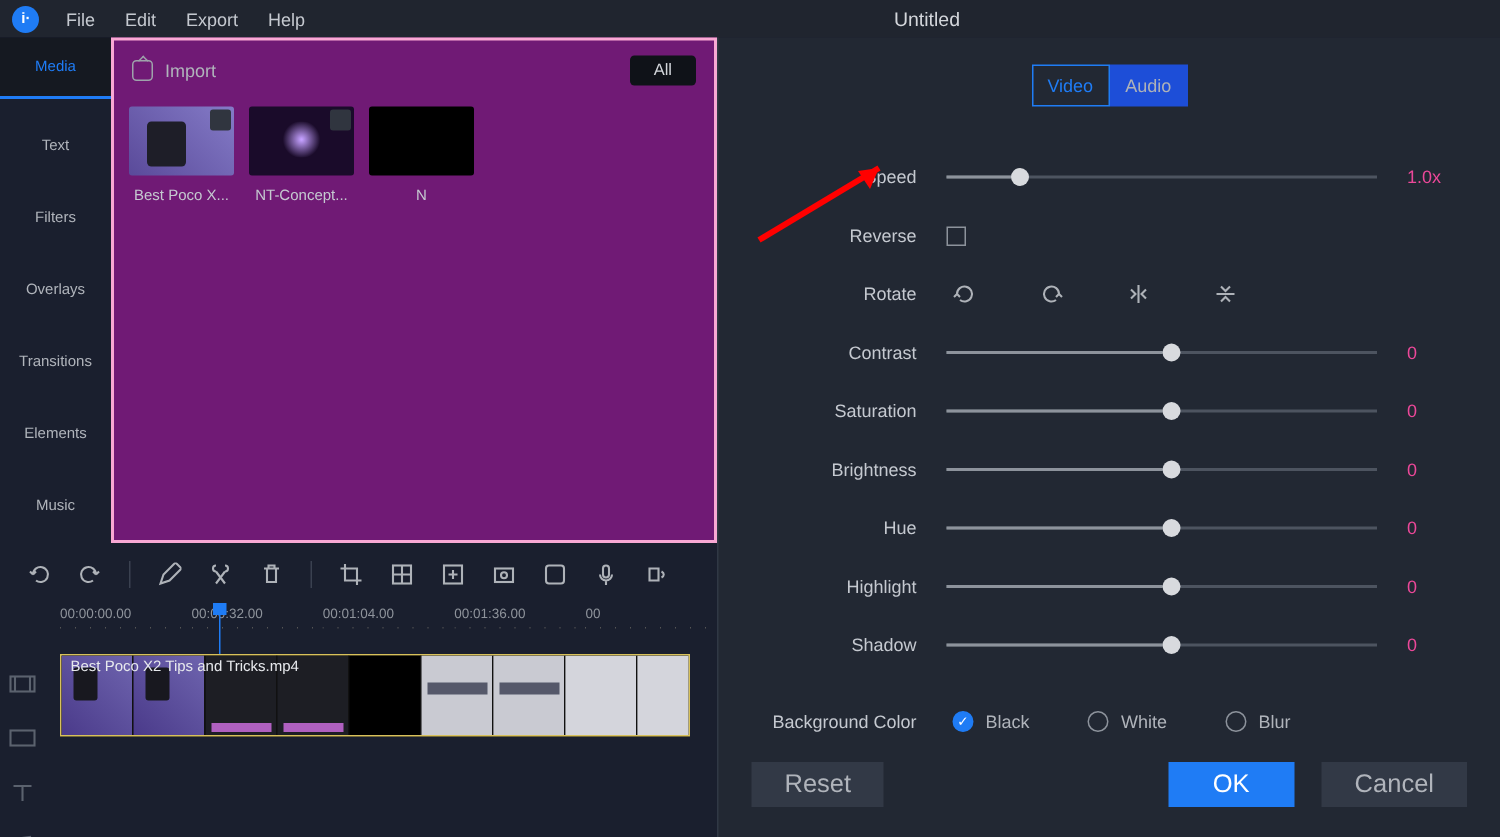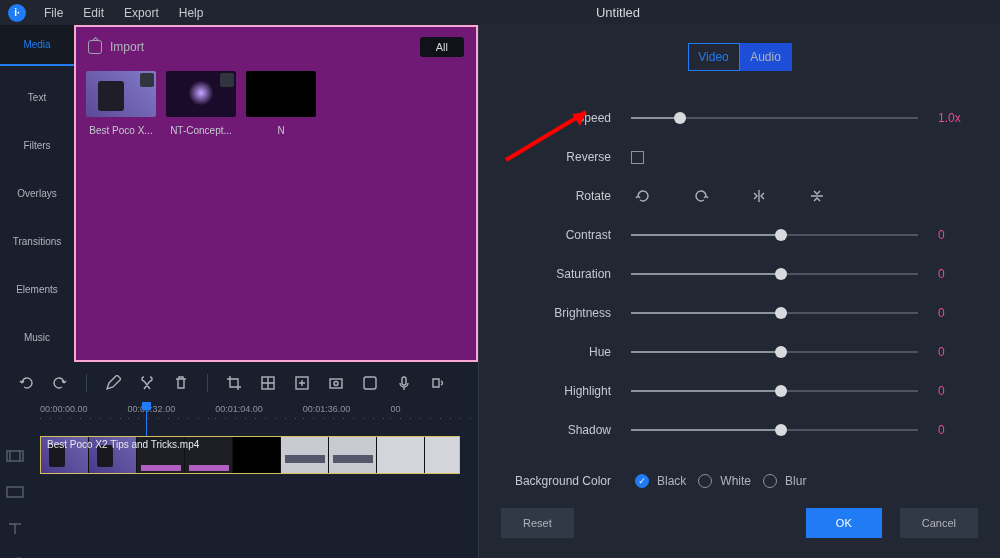--- a/index.html
+++ b/index.html
@@ -54,21 +54,21 @@
   .timeline { position:relative; }
   .ruler { height:20px; display:flex; font-size:9px; color:#8e939b; padding-left:40px; gap:0; position:relative; }
   .ruler-seg { width:118px; position:relative; }
   .ruler-seg::before { content:""; position:absolute; left:0; top:14px; width:100%; height:1px; background:linear-gradient(90deg,#555 0 1px,transparent 1px 10px); background-size:10px 1px; }
   .playhead { position:absolute; left:146px; top:0; width:1px; height:60px; background:#1f7cf5; }
   .playhead::before { content:""; position:absolute; left:-4px; top:-2px; width:9px; height:8px; background:#1f7cf5; }
 
   .tracks { padding-left:40px; position:relative; }
   .track-icons { position:absolute; left:6px; top:12px; display:flex; flex-direction:column; gap:20px; }
   .track-icons svg { width:18px; height:16px; stroke:#5b626e; fill:none; stroke-width:1.4; }
-  .clip { margin-top:12px; width:420px; height:38px; border:1px solid #d8c15b; background:#000; display:flex; position:relative; overflow:hidden; }
+  .clip { margin-top:12px; width:420px; height:55px; border:1px solid #d8c15b; background:#000; display:flex; position:relative; overflow:hidden; }
   .clip-name { position:absolute; left:6px; top:2px; font-size:10px; color:#e7e9ed; z-index:2; }
   .clip-frame { flex:0 0 48px; height:100%; background:#2a2438; border-right:1px solid #111; position:relative; }
   .cf1 { background:linear-gradient(45deg,#4a3a8a,#6e64ae); }
   .cf1::after { content:""; position:absolute; left:8px; top:8px; width:16px; height:22px; background:#18181f; border-radius:2px; }
   .cf2 { background:#1d1e24; }
   .cf2::after { content:""; position:absolute; left:4px; bottom:2px; width:40px; height:6px; background:#b060c0; }
   .cf3 { background:#000; }
   .cf4 { background:#c9cad2; }
   .cf4::after { content:""; position:absolute; left:4px; top:18px; width:40px; height:8px; background:#55586a; }
   .cf5 { background:#d4d5dc; }
@@ -86,28 +86,28 @@
   .slider { flex:1; height:2px; background:#4d5460; position:relative; margin-right:20px; }
   .slider .knob { position:absolute; top:-5px; width:12px; height:12px; border-radius:50%; background:#d8dade; }
   .slider .fill { position:absolute; left:0; top:0; height:2px; background:#8d939c; }
   .val { width:40px; color:#ec4899; text-align:left; }
 
   .chk { width:13px; height:13px; border:1px solid #8d939c; }
   .rotate-btns { display:flex; gap:42px; padding-left:4px; }
   .rotate-btns svg { width:16px; height:16px; stroke:#aeb2b8; fill:none; stroke-width:1.4; cursor:pointer; }
 
   .bg-row { display:flex; align-items:center; margin-top:12px; }
-  .radio-group { display:flex; gap:12px; padding-left:4px; }
+  .radio-group { display:flex; gap:39px; padding-left:4px; }
   .radio { display:flex; align-items:center; gap:8px; cursor:pointer; }
   .rdot { width:14px; height:14px; border-radius:50%; border:1px solid #8d939c; display:flex; align-items:center; justify-content:center; }
   .rdot.sel { background:#1f7cf5; border-color:#1f7cf5; }
   .rdot.sel::after { content:"✓"; color:white; font-size:9px; }
 
   .btn-row { margin-top:auto; display:flex; align-items:center; padding:8px 0; }
-  .btn { height:30px; padding:0 22px; display:flex; align-items:center; justify-content:center; background:#323946; cursor:pointer; font-size:11px; }
+  .btn { height:30px; padding:0 22px; display:flex; align-items:center; justify-content:center; background:#323946; cursor:pointer; font-size:17px; }
   .btn-ok { background:#1f7cf5; color:white; padding:0 30px; }
   .spacer { flex:1; }
 
   
   .arrow { position:absolute; left:496px; top:100px; width:110px; height:70px; pointer-events:none; }
 </style>
 </head>
 <body>
 
 <div class="top-bar">

